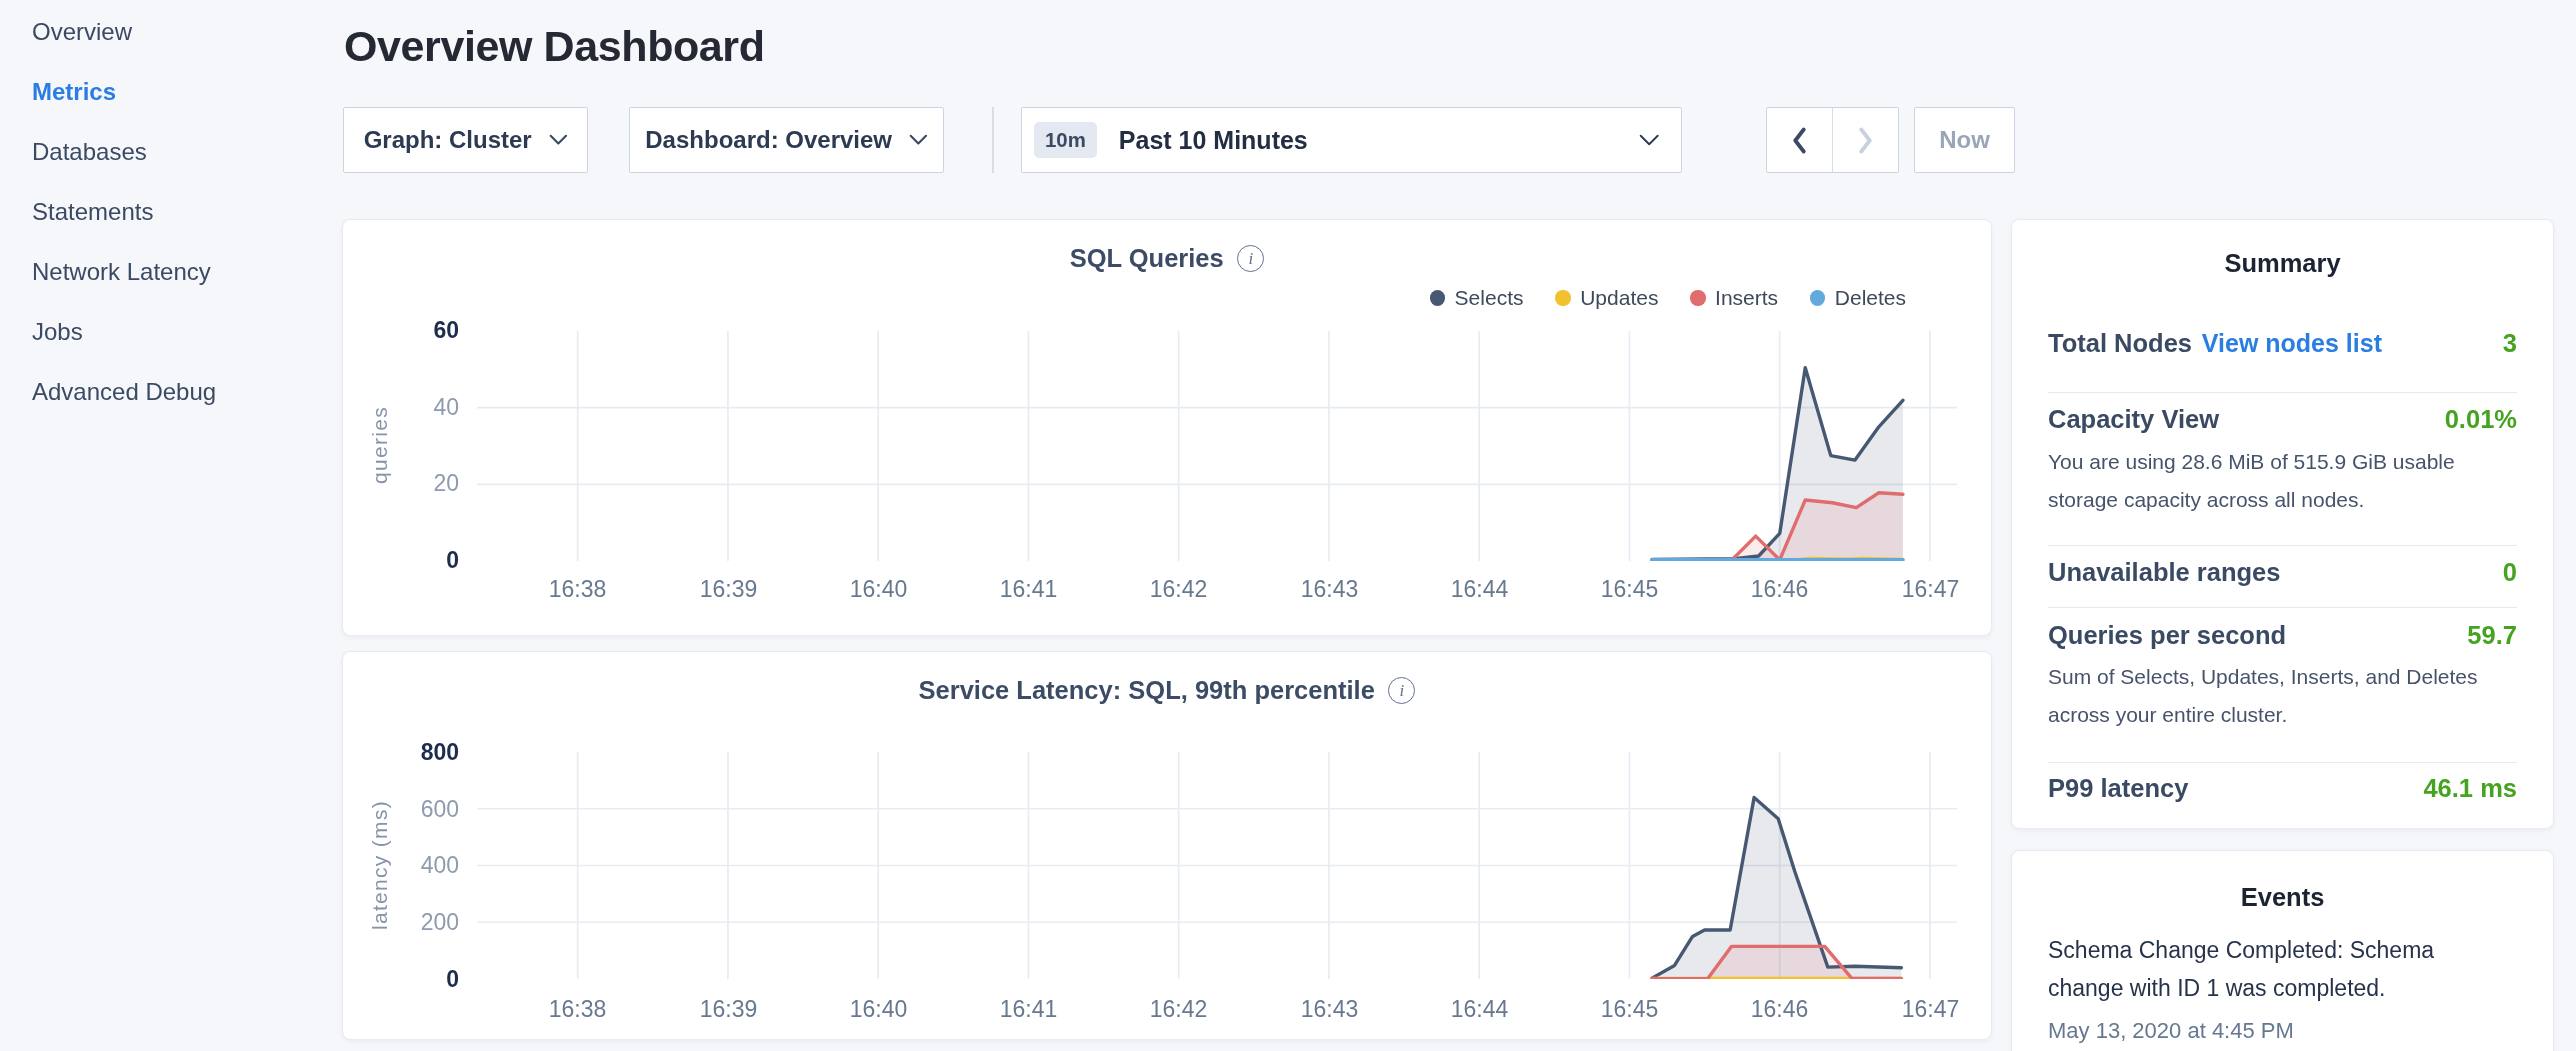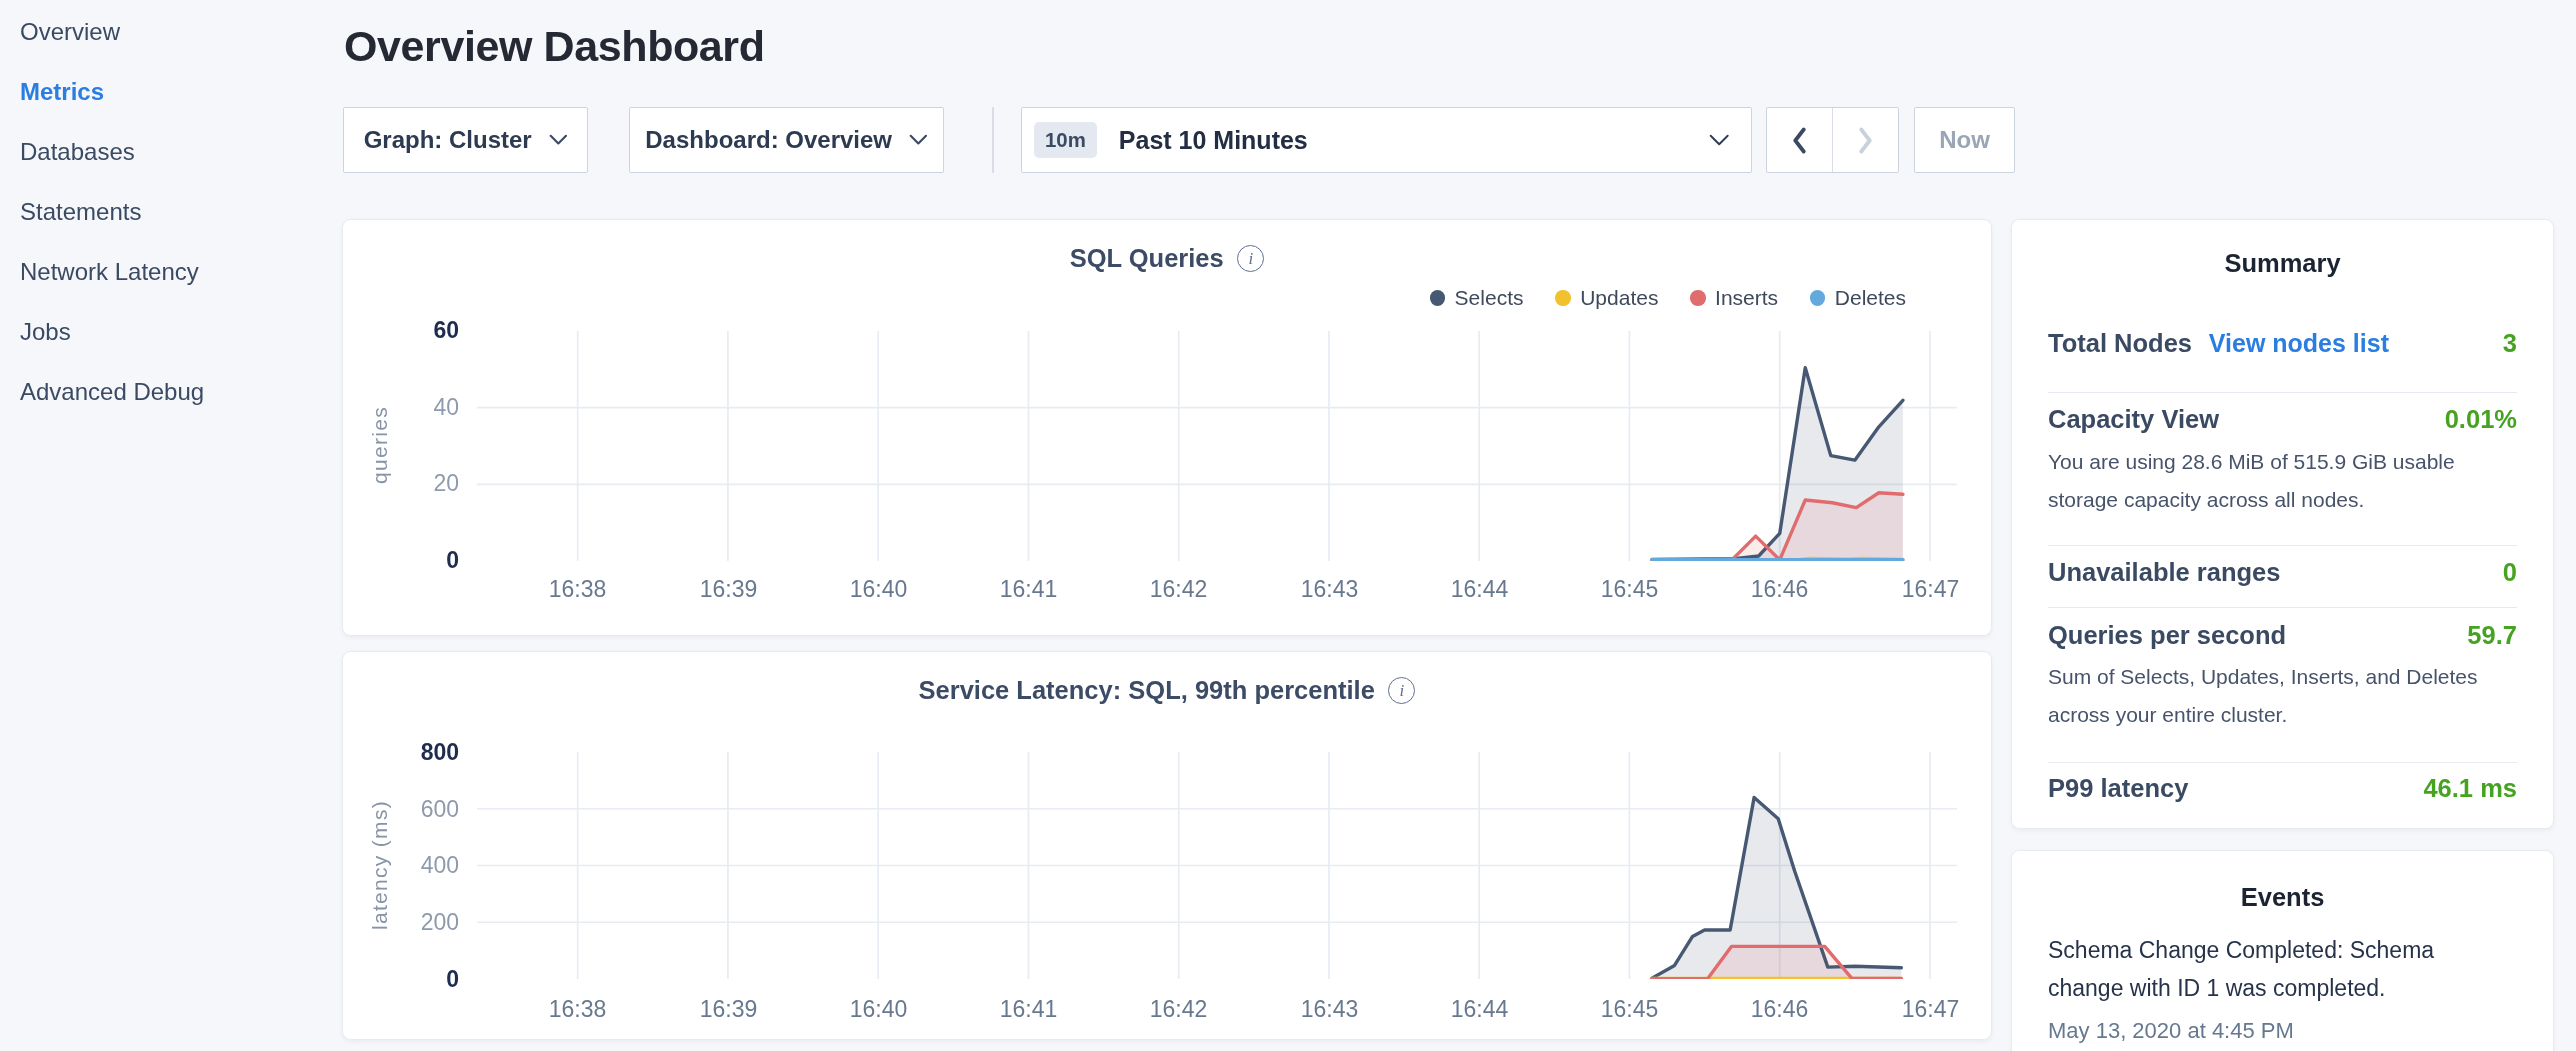--- a/index.html
+++ b/index.html
@@ -7,41 +7,41 @@
   body {
     position:relative;
     background:#f5f7fa;
     font-family:"Liberation Sans", sans-serif;
     color:#3b4a63;
   }
   
   .sidebar { position:absolute; left:0; top:0; width:340px; height:100%; }
   .sidebar ul { list-style:none; padding-top:1.7px; }
   .sidebar li {
-    height:60px; display:flex; align-items:center; padding-left:20px;
+    height:60px; display:flex; align-items:center; padding-left:32px;
     font-size:24px; font-weight:500; color:#3b4a63; cursor:pointer;
   }
   .sidebar li.active { color:#2a7de1; font-weight:700; }
   
   .page-title {
     position:absolute; left:344px; top:22px;
     font-size:43px; font-weight:700; color:#242933; letter-spacing:-0.4px;
   }
   
   .ctl {
     position:absolute; top:107px; height:66px; background:#fff;
     border:1.7px solid #ccd4e0; border-radius:2px;
     display:flex; align-items:center; justify-content:center; cursor:pointer;
   }
   .dd-label { font-size:24px; font-weight:700; color:#2c3a52; }
   .dd-gap { gap:17px; }
   #dd-graph { left:343px; width:245px; }
   #dd-dashboard { left:629px; width:315px; }
   .ctl-divider { position:absolute; left:992px; top:107px; width:1.7px; height:66px; background:#d8dde6; }
-  #time-picker { left:1021px; width:731px; justify-content:flex-start; padding:0 22px 0 12px; }
+  #time-picker { left:1021px; width:661px; justify-content:flex-start; padding:0 22px 0 12px; }
   .tp-badge {
     background:#e4e9f1; border-radius:5.1px; padding:6.8px 11px;
     font-size:20.4px; font-weight:700; color:#3b4a63;
   }
   .tp-label { margin-left:22px; font-size:25px; font-weight:700; color:#242e42; flex:1; }
   #arrow-group { left:1766px; width:133px; padding:0; }
   .arrow-half { width:50%; height:100%; display:flex; align-items:center; justify-content:center; }
   .arrow-sep { width:1.7px; height:100%; background:#d8dde6; }
   #now-button { left:1914px; width:101px; }
   .now-label { font-size:24px; font-weight:700; color:#9aa6b6; }
@@ -85,21 +85,21 @@
   #summary-card { left:2011px; top:219px; width:543px; height:610px; }
   .panel-heading {
     position:absolute; top:29px; left:0; right:0; text-align:center;
     font-size:25.5px; font-weight:700; color:#1c2433;
   }
   .sum-row {
     position:absolute; left:36px; right:36px;
     display:flex; align-items:baseline; justify-content:space-between;
   }
   .sum-label { font-size:25.5px; font-weight:700; color:#3b4a63; }
-  .sum-link { font-size:25px; font-weight:700; color:#2a7de1; margin-left:13px; cursor:pointer; }
+  .sum-link { font-size:25px; font-weight:700; color:#2a7de1; margin-left:6px; cursor:pointer; }
   .sum-value { font-size:25.5px; font-weight:700; color:#46a321; }
   .sum-desc {
     position:absolute; left:36px; width:475px;
     font-size:21px; color:#47536b; line-height:38px;
   }
   .sum-div { position:absolute; left:36px; right:36px; height:0; border-top:1.7px solid #e6eaf0; }
   
   #events-card { left:2011px; top:850px; width:543px; height:255px; }
   .event-msg {
     position:absolute; left:36px; top:80px; width:408px;

